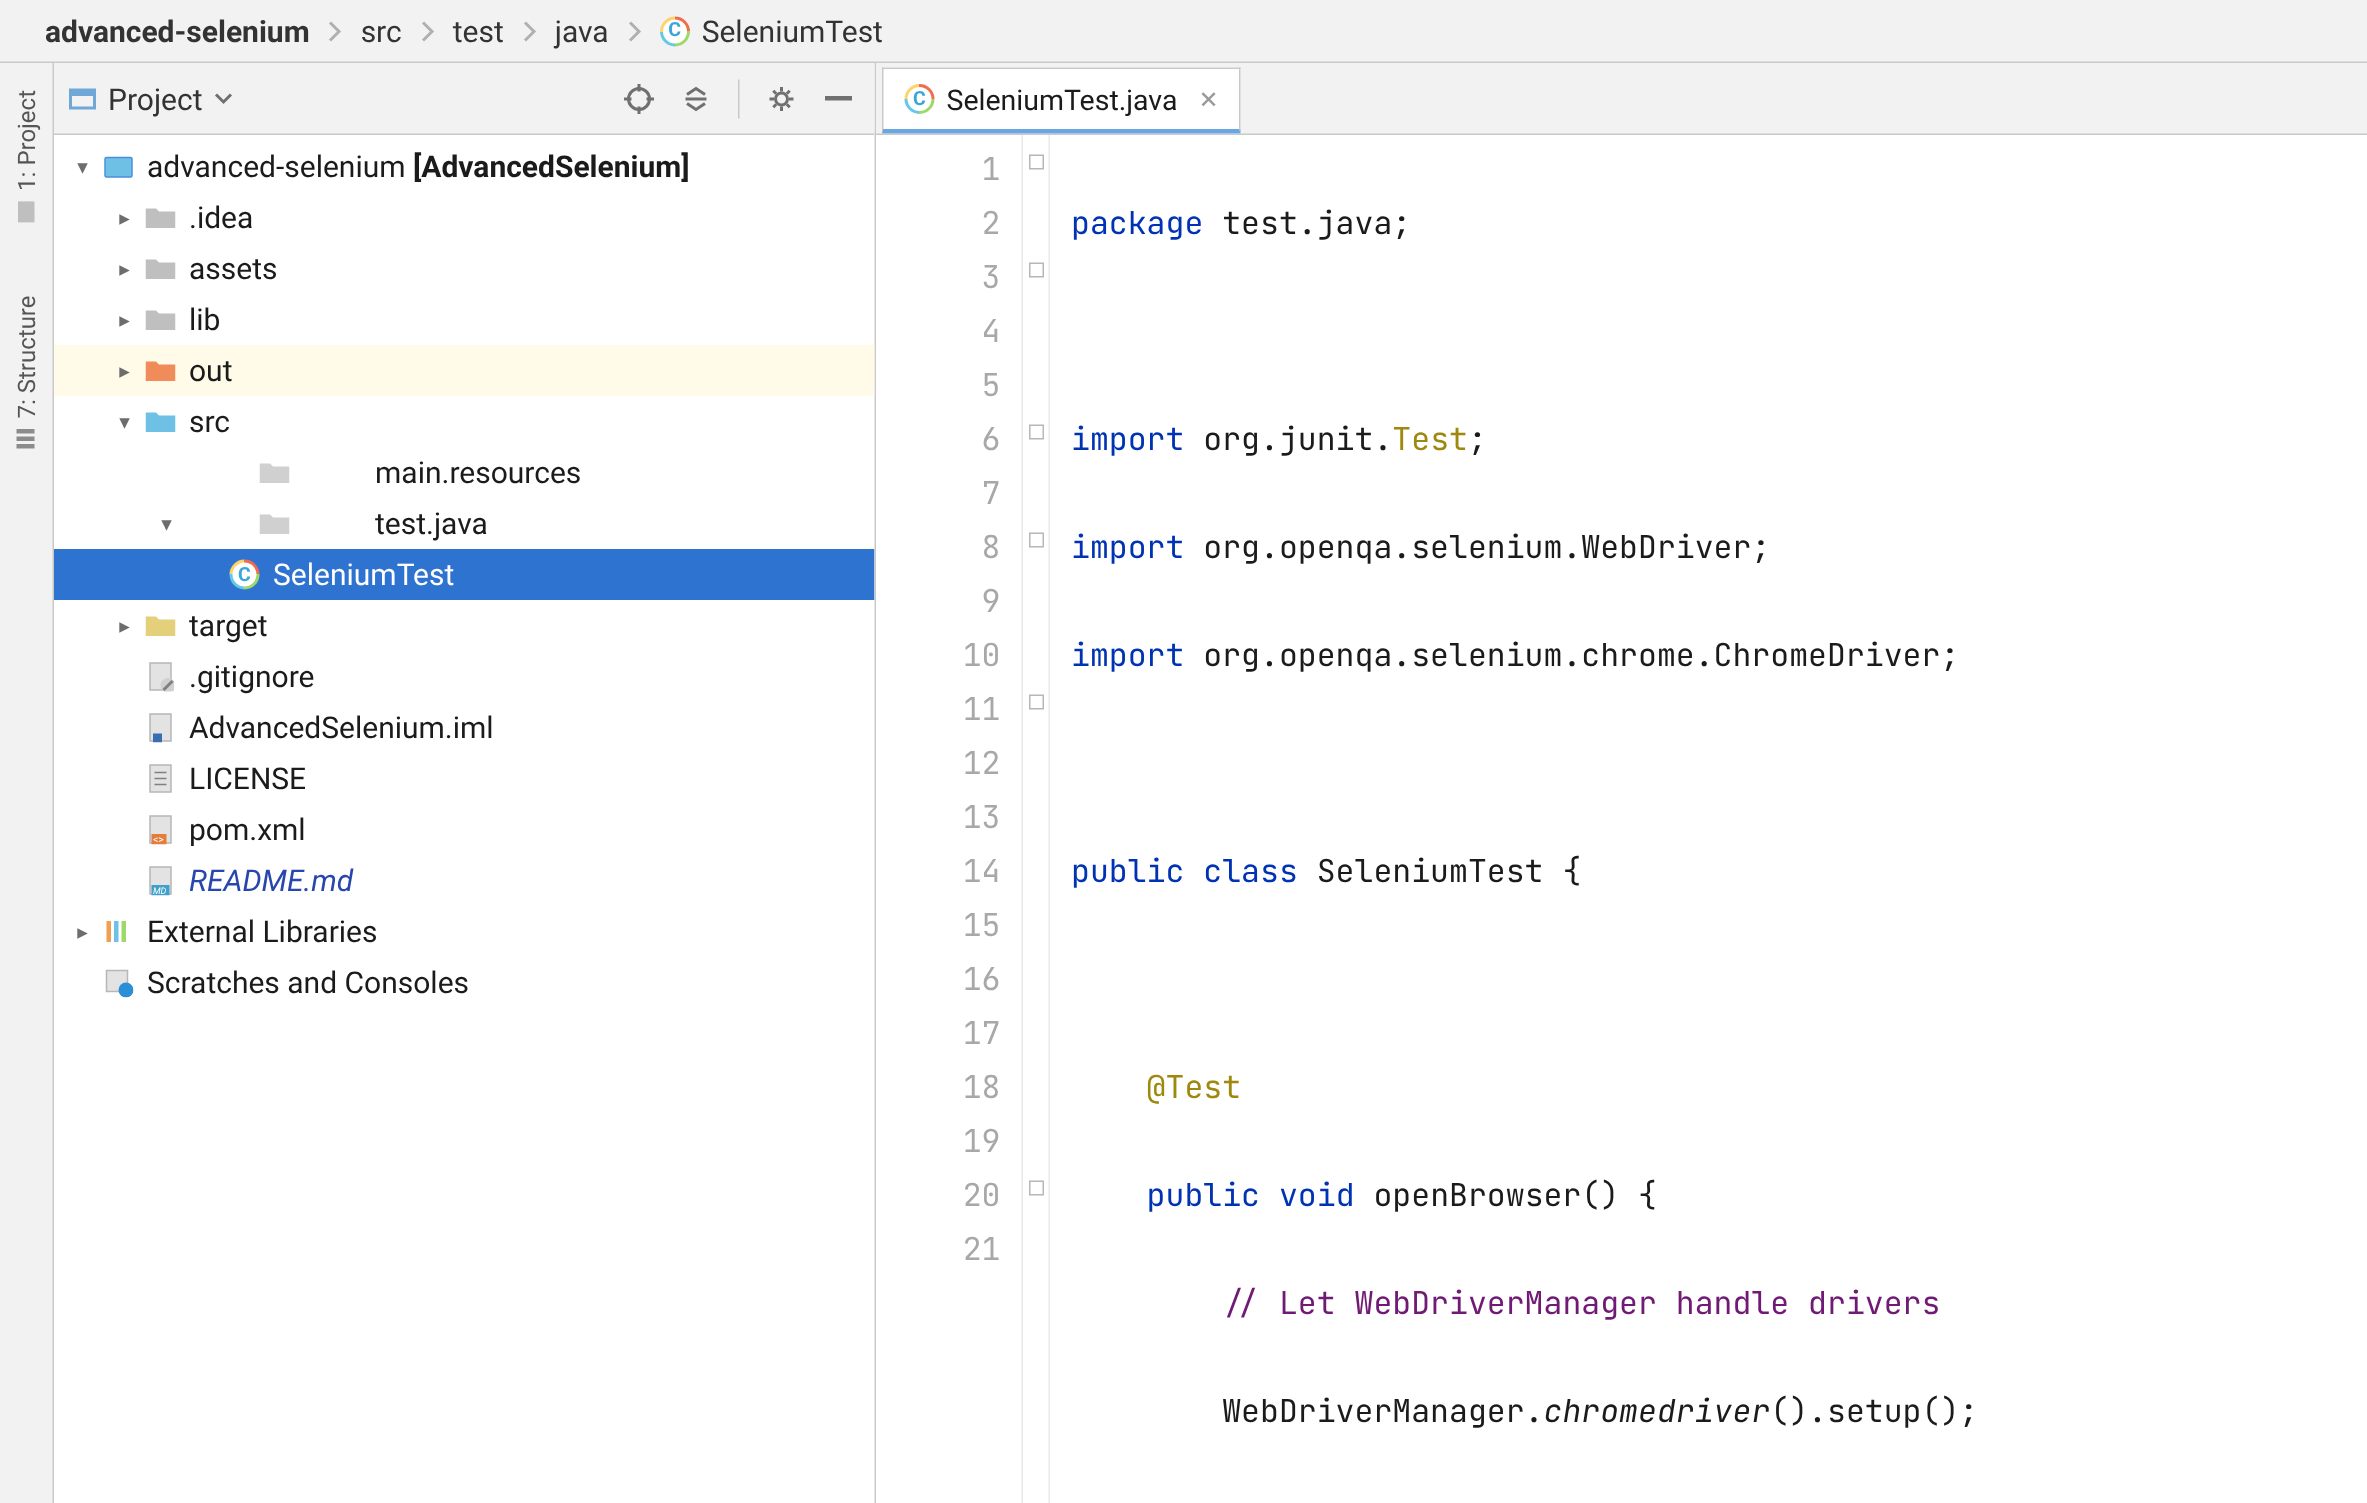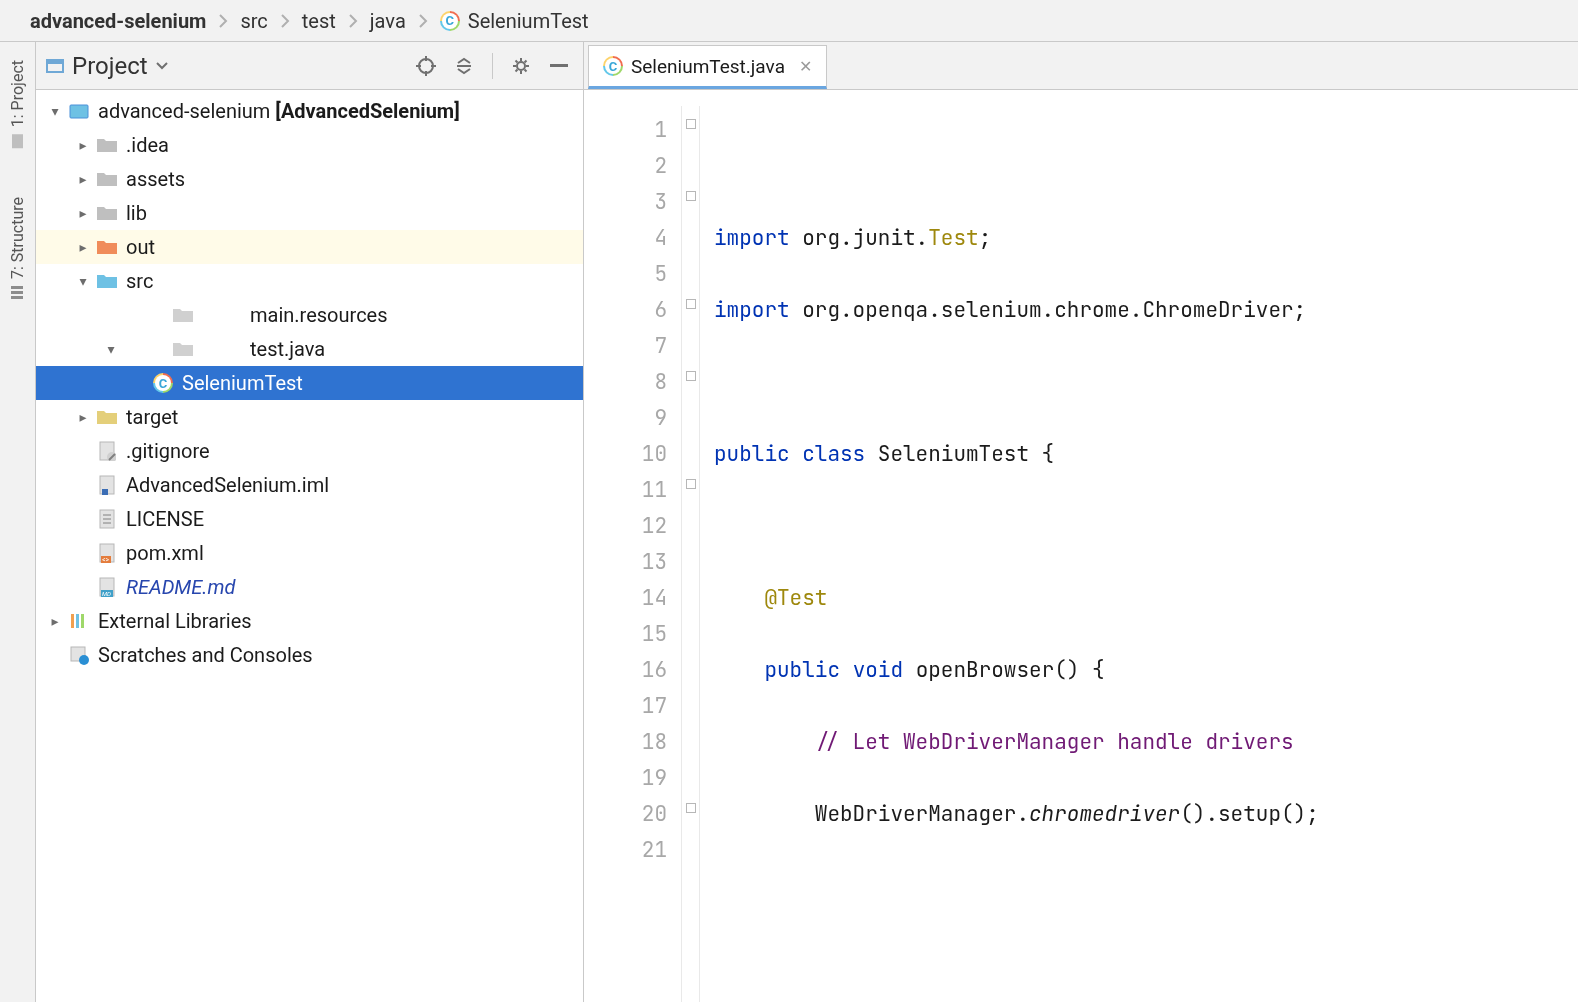--- a/index.html
+++ b/index.html
@@ -47,21 +47,21 @@
   .rail .rail-item { writing-mode:vertical-rl; transform:rotate(180deg); font-size:16px; color:#555; display:flex; align-items:center; gap:6px;}
   .rail .rail-icon { width:16px;height:16px; }
   .rail svg { transform:rotate(90deg); }
 
   
   .project-panel { width:548px; background:#fff; border-right:1px solid var(--grey-border); display:flex; flex-direction:column;}
   .project-header{
     height:48px; background:var(--grey-bg); border-bottom:1px solid var(--grey-border);
     display:flex; align-items:center; padding:0 10px; gap:10px;
   }
-  .project-header .title { display:flex; align-items:center; gap:8px; font-size:24px; color:#333;}
+  .project-header .title { display:flex; align-items:center; gap:8px; font-size:20px; color:#333;}
   .project-header .spacer{flex:1;}
   .project-header .iconbtn{ width:28px; height:28px; display:flex; align-items:center; justify-content:center; color:#707070;}
   .project-header .divider{ width:1px; height:26px; background:var(--grey-border); margin:0 4px;}
   .tree { flex:1; overflow:auto; padding-top:4px;}
   .node { display:flex; align-items:center; height:34px; font-size:20px; white-space:nowrap; }
   .node .arrow { width:14px; text-align:center; color:#6d6d6d; font-size:14px; margin-right:6px;}
   .node .arrow.blank{visibility:hidden;}
   .node .icon { width:22px; height:22px; margin-right:8px; display:flex; align-items:center; justify-content:center;}
   .node.lvl0{padding-left:12px;} .node.lvl1{padding-left:40px;} .node.lvl2{padding-left:68px;gap:48px;}
   .node.lvl3{padding-left:96px;}
@@ -70,21 +70,21 @@
   .node.highlight-out{ background:#fffbe8;}
   .node .bracket{font-weight:700;}
   .folder-icon{fill:#bfbfbf;}
   .folder-out{fill:#f08c5a;}
   .folder-src{fill:#6ec1e4;}
   .folder-target{fill:#e4cf7a;}
   .module-icon rect{fill:#6ec1e4;stroke:#4a90d9;}
   .file-generic{fill:#d0d0d0;}
 
   
-  .editor-area{ flex:1; display:flex; flex-direction:column; min-width:0;gap:16px;}
+  .editor-area{ flex:1; display:flex; flex-direction:column; min-width:0;}
   .tabs{ height:48px; background:var(--grey-bg); display:flex; align-items:flex-end; border-bottom:1px solid var(--grey-border);}
   .tab{ height:44px; background:#fff; border:1px solid var(--grey-border); border-bottom:none;
         display:flex; align-items:center; gap:8px; padding:0 14px; font-size:19px; margin-left:4px;
         border-bottom:3px solid #6aa6e0;}
   .tab .close{color:#9a9a9a; font-size:16px; margin-left:6px;}
   .editor{ flex:1; display:flex; font-family:"JetBrains Mono","Consolas",monospace; font-size:21px; line-height:36px; overflow:auto;}
   .gutter{ width:98px; text-align:right; background:var(--gutter-bg); color:var(--gutter-num);
            padding:6px 14px 6px 0; border-right:1px solid #e9e9e9; user-select:none; position:relative;}
   .gutter .ln{height:36px; position:relative;}
   .gutter .run-mark::before{content:""; position:absolute; left:-34px; top:10px;
@@ -397,22 +397,24 @@
           <div style="height:72px"></div>
         <div class="fold"></div>
           <div style="height:36px"></div>
         <div class="fold"></div>
           <div style="height:72px"></div>
         <div class="fold"></div>
           <div style="height:288px"></div>
         <div class="fold"></div>
       </div>
       <div class="code">
+<div><span class="kw">package</span><span> test.java;</span></div>
 <div>&nbsp;</div>
 <div><span class="kw">import</span><span> org.junit.</span><span class="ann">Test</span><span>;</span></div>
+<div><span class="kw">import</span><span> org.openqa.selenium.WebDriver;</span></div>
 <div><span class="kw">import</span><span> org.openqa.selenium.chrome.ChromeDriver;</span></div>
 <div>&nbsp;</div>
 <div><span class="kw">public class</span><span> SeleniumTest {</span></div>
 <div>&nbsp;</div>
 <div><span class="ann">    @Test</span></div>
 <div><span>    </span><span class="kw">public</span><span> </span><span class="kw">void</span><span> openBrowser() {</span></div>
 <div><span class="cmt">        // Let WebDriverManager handle drivers</span></div>
 <div><span>        WebDriverManager.</span><span class="mtd">chromedriver</span><span>().setup();</span></div>
 
 

